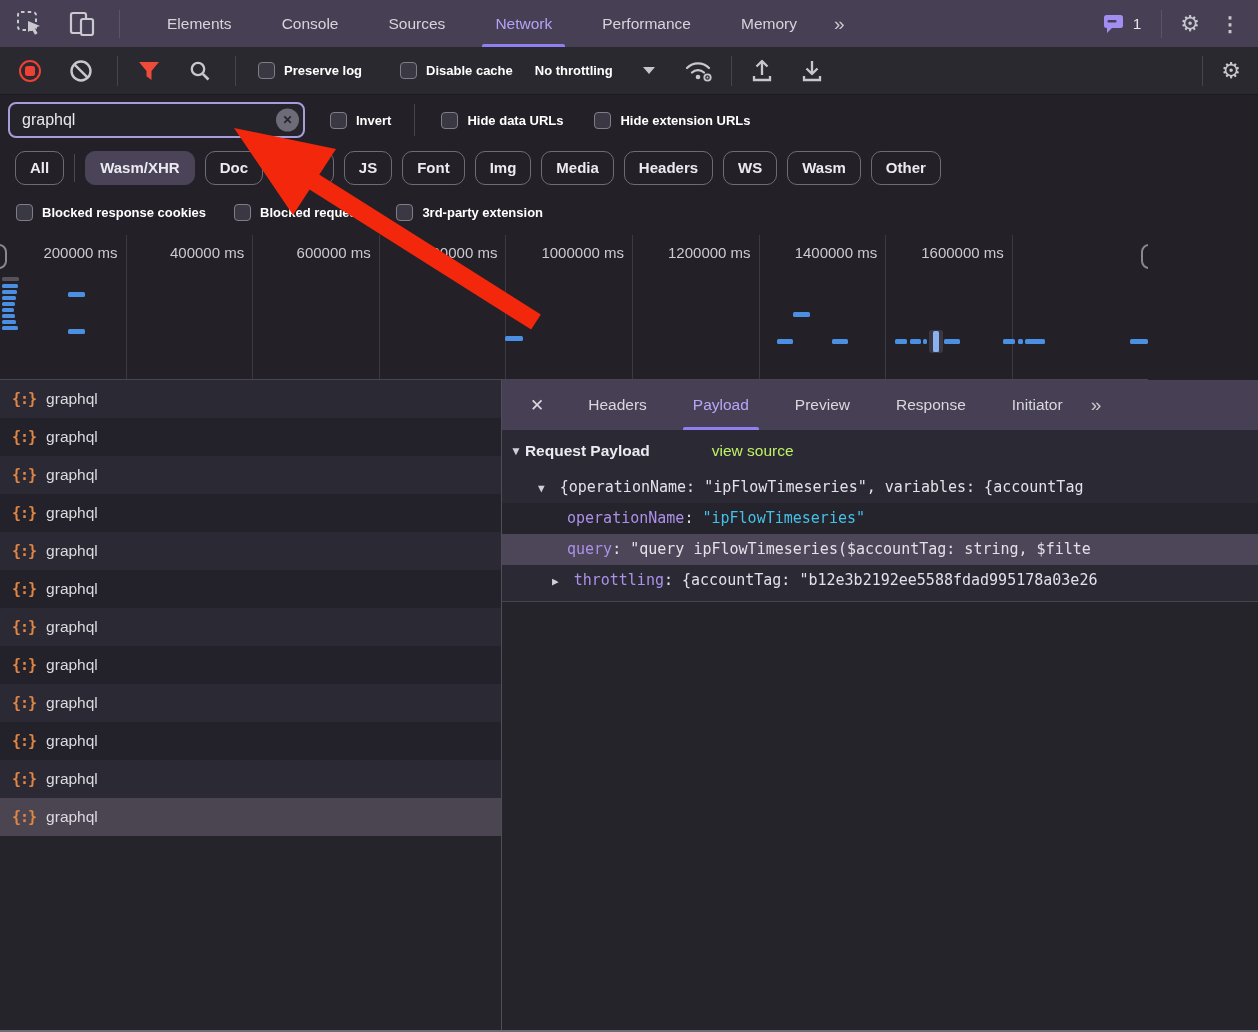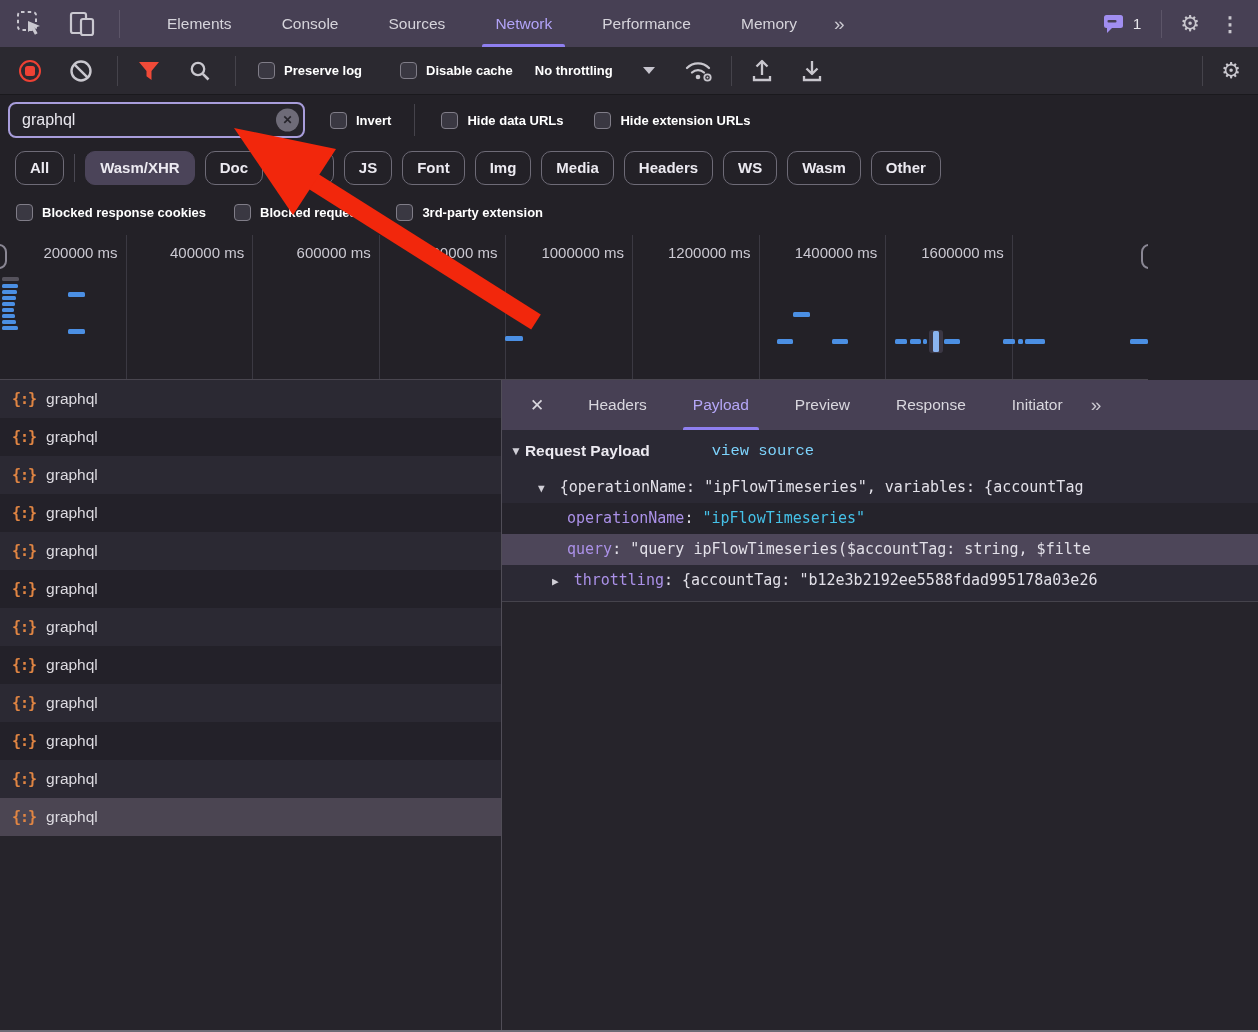--- a/index.html
+++ b/index.html
@@ -163,21 +163,21 @@
     background:#8f7ff0; border-radius:2px 2px 0 0;
   }
   .dtabbar .chevrons{ margin-left:26px; }
 
   .payload-section{ background:#2b2934; border-bottom:1px solid #45434c; padding-bottom:5px; }
   .payload-header{
     height:42px; display:flex; align-items:center; padding-left:8px;
   }
   .tri{ font-size:12px; color:#d0ced6; margin-right:3px; }
   .payload-title{ font-size:15.5px; font-weight:bold; color:#eceaf1; }
-  .view-source{ font-size:15.5px; color:#7dd3fc; margin-left:62px;font-family:Liberation Mono, monospace; }
+  .view-source{ font-size:15.5px; color:#bef264; margin-left:62px; }
   .json-row{
     height:31px; line-height:31px; font-family:"DejaVu Sans Mono", monospace;
     font-size:15px; white-space:nowrap; overflow:hidden; color:#e2e0e8;
   }
   .json-row .tri{ font-size:11px; margin:0 6px 0 0; }
   .jr-preview{ padding-left:36px; color:#d2d0d8; }
   .jr-indent{ padding-left:65px; }
   .jr-arrow{ padding-left:50px; }
   .jr-dark{ background:#25232b; }
   .jr-hl{ background:#4d4659; }

